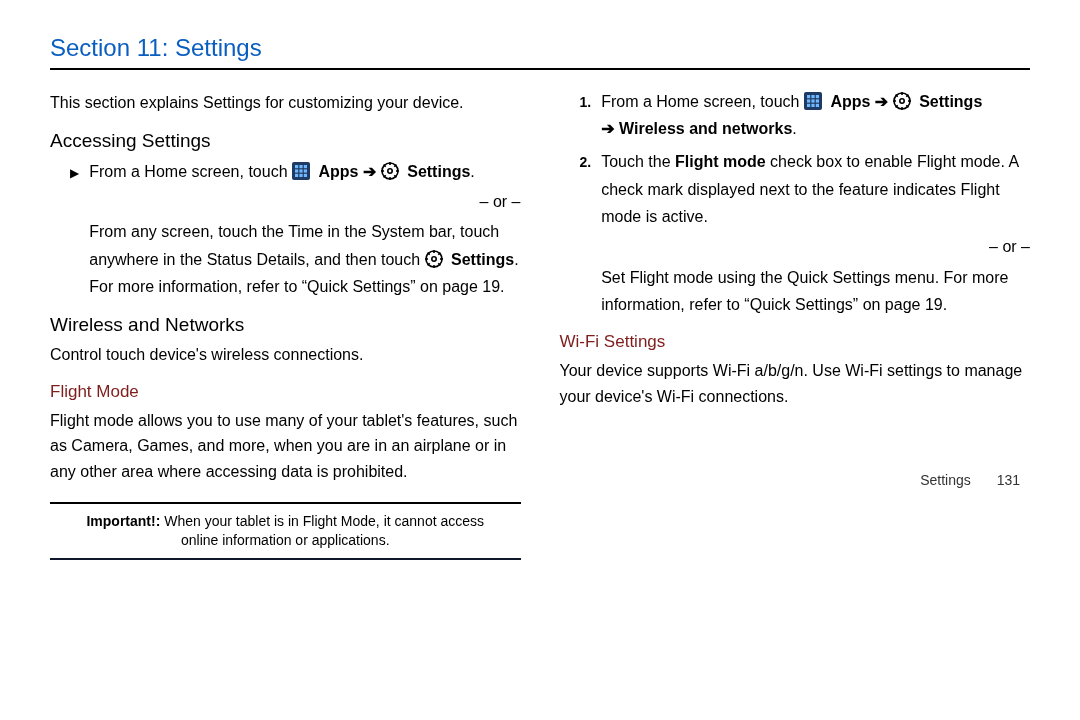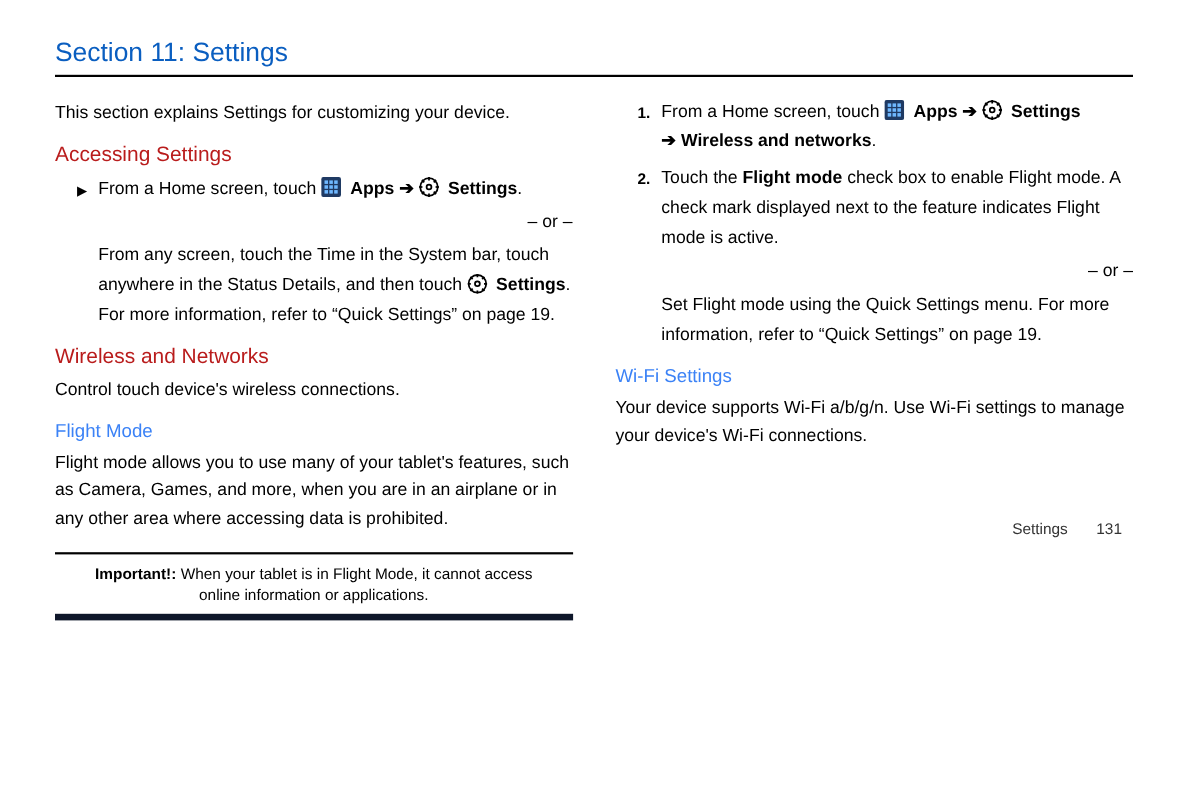--- a/index.html
+++ b/index.html
@@ -35,27 +35,27 @@
     gap: 39px;
   }
   .col {
     flex: 1 1 50%;
     min-width: 0;
   }
   .intro {
     margin: 8px 0 8px 0;
   }
   .h2 {
-    color: #b91c1c;
+    color: #000000;
     font-size: 19px;
     margin: 14px 0 6px 0;
     font-weight: 400;
   }
   .h3 {
-    color: #3b82f6;
+    color: #7f1d1d;
     font-size: 17px;
     margin: 14px 0 6px 0;
     font-weight: 400;
   }
   p {
     line-height: 1.6;
     margin: 6px 0;
   }
   .step {
     display: flex;
@@ -84,21 +84,21 @@
     vertical-align: -3px;
   }
   .icon svg { display: block; }
   b { font-weight: bold; }
   .arrow {
     font-weight: bold;
   }
   .note-box {
     margin-top: 18px;
     border-top: 2px solid #000;
-    border-bottom: 6px solid #0f172a;
+    border-bottom: 2px solid #0f172a;
     padding: 8px 4px;
     font-size: 14px;
     text-align: left;
     line-height: 1.35;
   }
   .note-box b { font-weight: bold; }
   .note-wrap{
     display:flex;
     justify-content:center;
   }

